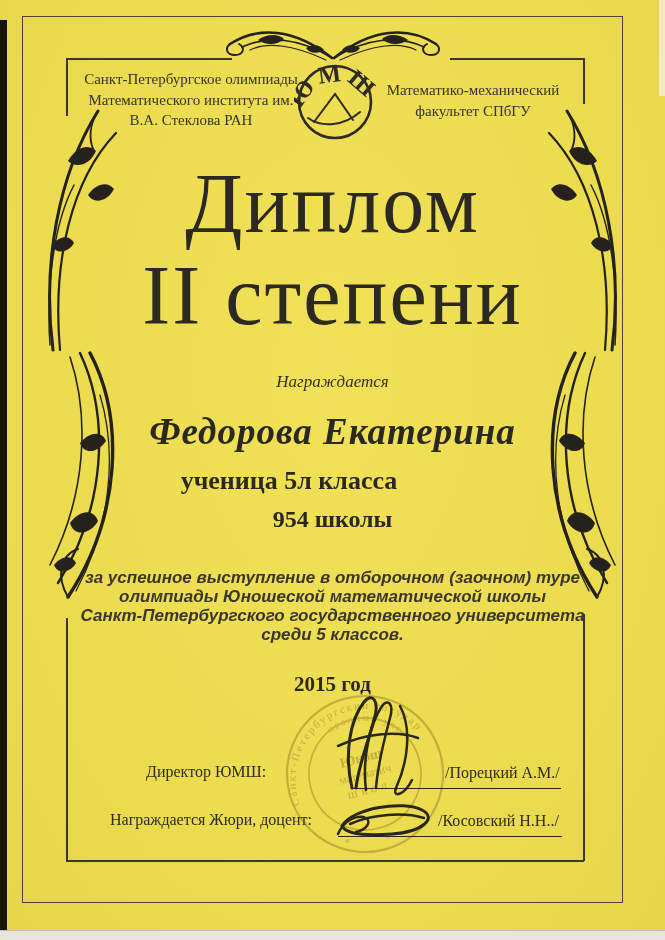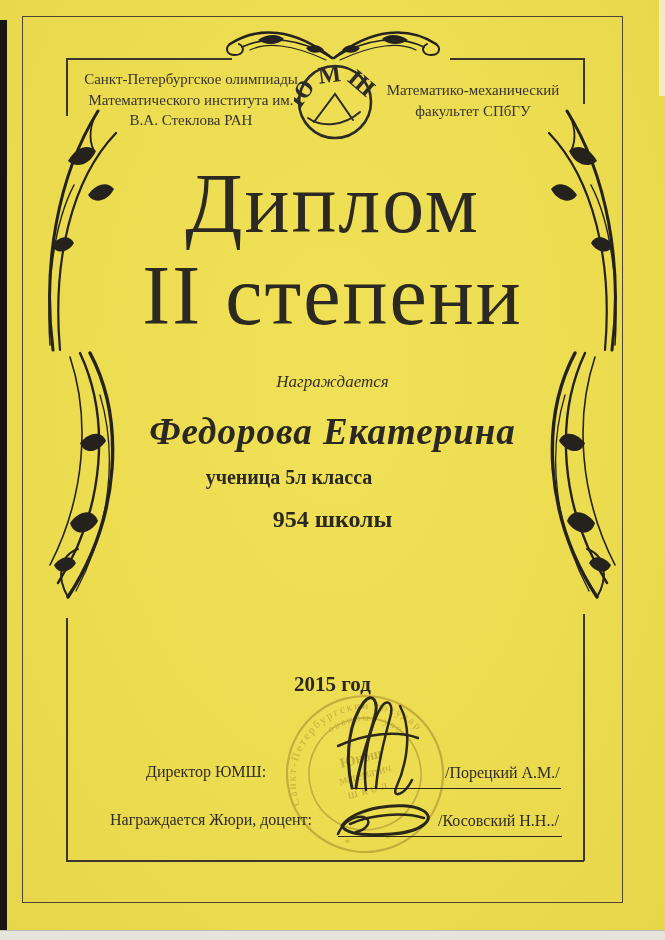--- a/index.html
+++ b/index.html
@@ -21,21 +21,21 @@
   #header-left{left:84px;top:69px;width:214px;}
   #header-right{left:378px;top:80px;width:190px;}
   
   .title-line{left:0;width:665px;text-align:center;font-size:84px;line-height:1;
     color:#2c2923;letter-spacing:2px;font-weight:400;}
   #title-line1{top:162px;}
   #title-line2{top:254px;font-family:Liberation Serif, serif;}
   
   #award-label{left:0;top:372px;width:665px;text-align:center;font-style:italic;font-size:17px;color:#333028;}
   #awardee-name{left:0;top:410px;width:665px;text-align:center;font-weight:bold;font-style:italic;font-size:37px;letter-spacing:1px;color:#2b2822;}
-  #awardee-line1{left:0;top:466px;width:578px;text-align:center;font-weight:bold;font-size:20px;color:#2b2822;}
+  #awardee-line1{left:0;top:466px;width:578px;text-align:center;font-weight:bold;font-size:26px;color:#2b2822;}
   #awardee-line2{left:0;top:506px;width:665px;text-align:center;font-weight:bold;font-size:24px;color:#2b2822;}
   #reason{left:60px;top:568px;width:545px;text-align:center;
     font-family:"Liberation Sans","DejaVu Sans",sans-serif;
     font-weight:bold;font-style:italic;font-size:17px;line-height:19px;color:#3b372f;}
   #year{left:0;top:672px;width:665px;text-align:center;font-weight:bold;font-size:21px;color:#2b2822;}
   
   .sig-label{font-size:16px;color:#2f2b25;}
   #sig1-label{left:110px;top:763px;margin-left:36px;}
   #sig2-label{left:110px;top:811px;}
   .sig-line{height:0;border-top:1.6px solid #2c2821;}
@@ -147,20 +147,26 @@
   </div>
 
   <div class="abs title-line" id="title-line1">Диплом</div>
   <div class="abs title-line" id="title-line2">II степени</div>
 
   <div class="abs" id="award-label">Награждается</div>
   <div class="abs" id="awardee-name">Федорова Екатерина</div>
   <div class="abs" id="awardee-line1">ученица 5л класса</div>
   <div class="abs" id="awardee-line2">954 школы</div>
 
+  <div class="abs" id="reason">
+    <div>за успешное выступление в отборочном (заочном) туре</div>
+    <div>олимпиады Юношеской математической школы</div>
+    <div>Санкт-Петербургского государственного университета</div>
+    <div>среди 5 классов.</div>
+  </div>
 
   <div class="abs" id="year">2015 год</div>
 
   <svg class="abs" style="left:270px;top:682px;" width="200" height="184" viewBox="0 0 200 184">
     <g transform="rotate(-15 95 92)" opacity="0.5" fill="#9a8126">
       <circle cx="95" cy="92" r="78" fill="none" stroke="#9a8126" stroke-width="2.2"></circle>
       <circle cx="95" cy="92" r="56" fill="none" stroke="#9a8126" stroke-width="1.6"></circle>
       <defs>
         <path id="stampArcOuter" d="M 25,110 A 71,71 0 1 1 165,110"></path>
         <path id="stampArcInner" d="M 44,106 A 53,53 0 1 1 146,106"></path>

